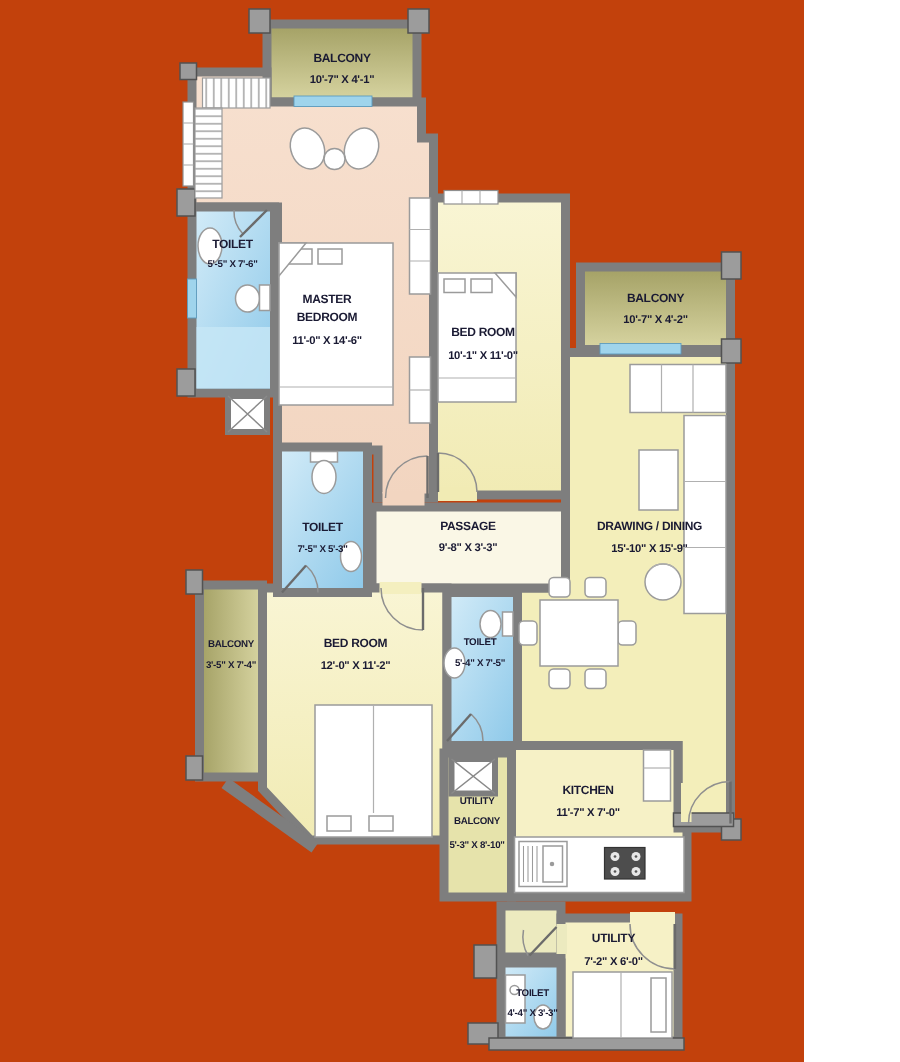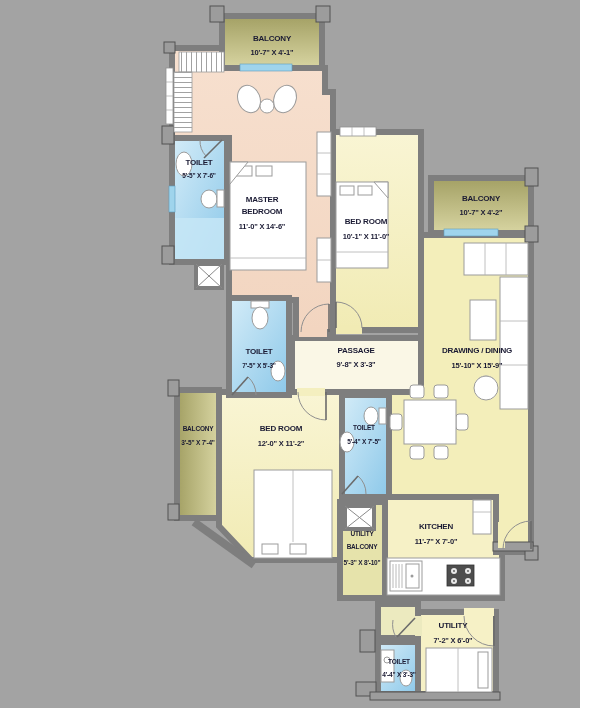--- a/index.html
+++ b/index.html
@@ -1,17 +1,17 @@
 <!DOCTYPE html>
 <html><head>
 <meta charset="utf-8">
 <style>
   html,body{margin:0;padding:0;background:#ffffff;}
-  .stage{position:relative;width:536px;height:708px;background:#a3a3a3;overflow:hidden;
-         font-family:"Liberation Sans",sans-serif;padding-left:44px;}
+  .stage{position:relative;width:536px;height:708px;background:#c2410c;overflow:hidden;
+         font-family:"Liberation Sans",sans-serif;}
   svg{display:block}
   .room{stroke:#7e7e7e;stroke-width:6;stroke-linejoin:miter;}
   .furn{fill:#ffffff;stroke:#9b9b9b;stroke-width:1;}
   .fline{fill:none;stroke:#b0b0b0;stroke-width:.8;}
   .door{fill:none;stroke:#8f8f8f;stroke-width:1;}
   .leaf{stroke:#6b6b6b;stroke-width:1.6;}
   .win{fill:#9fd4ec;stroke:#5d9cbe;stroke-width:.6;}
   .col{fill:#9c9c9c;stroke:#525252;stroke-width:1;}
   text.rm{font-family:"Liberation Sans",sans-serif;font-size:8px;font-weight:700;
           fill:#1a1a33;text-anchor:middle;letter-spacing:-.2px;}

